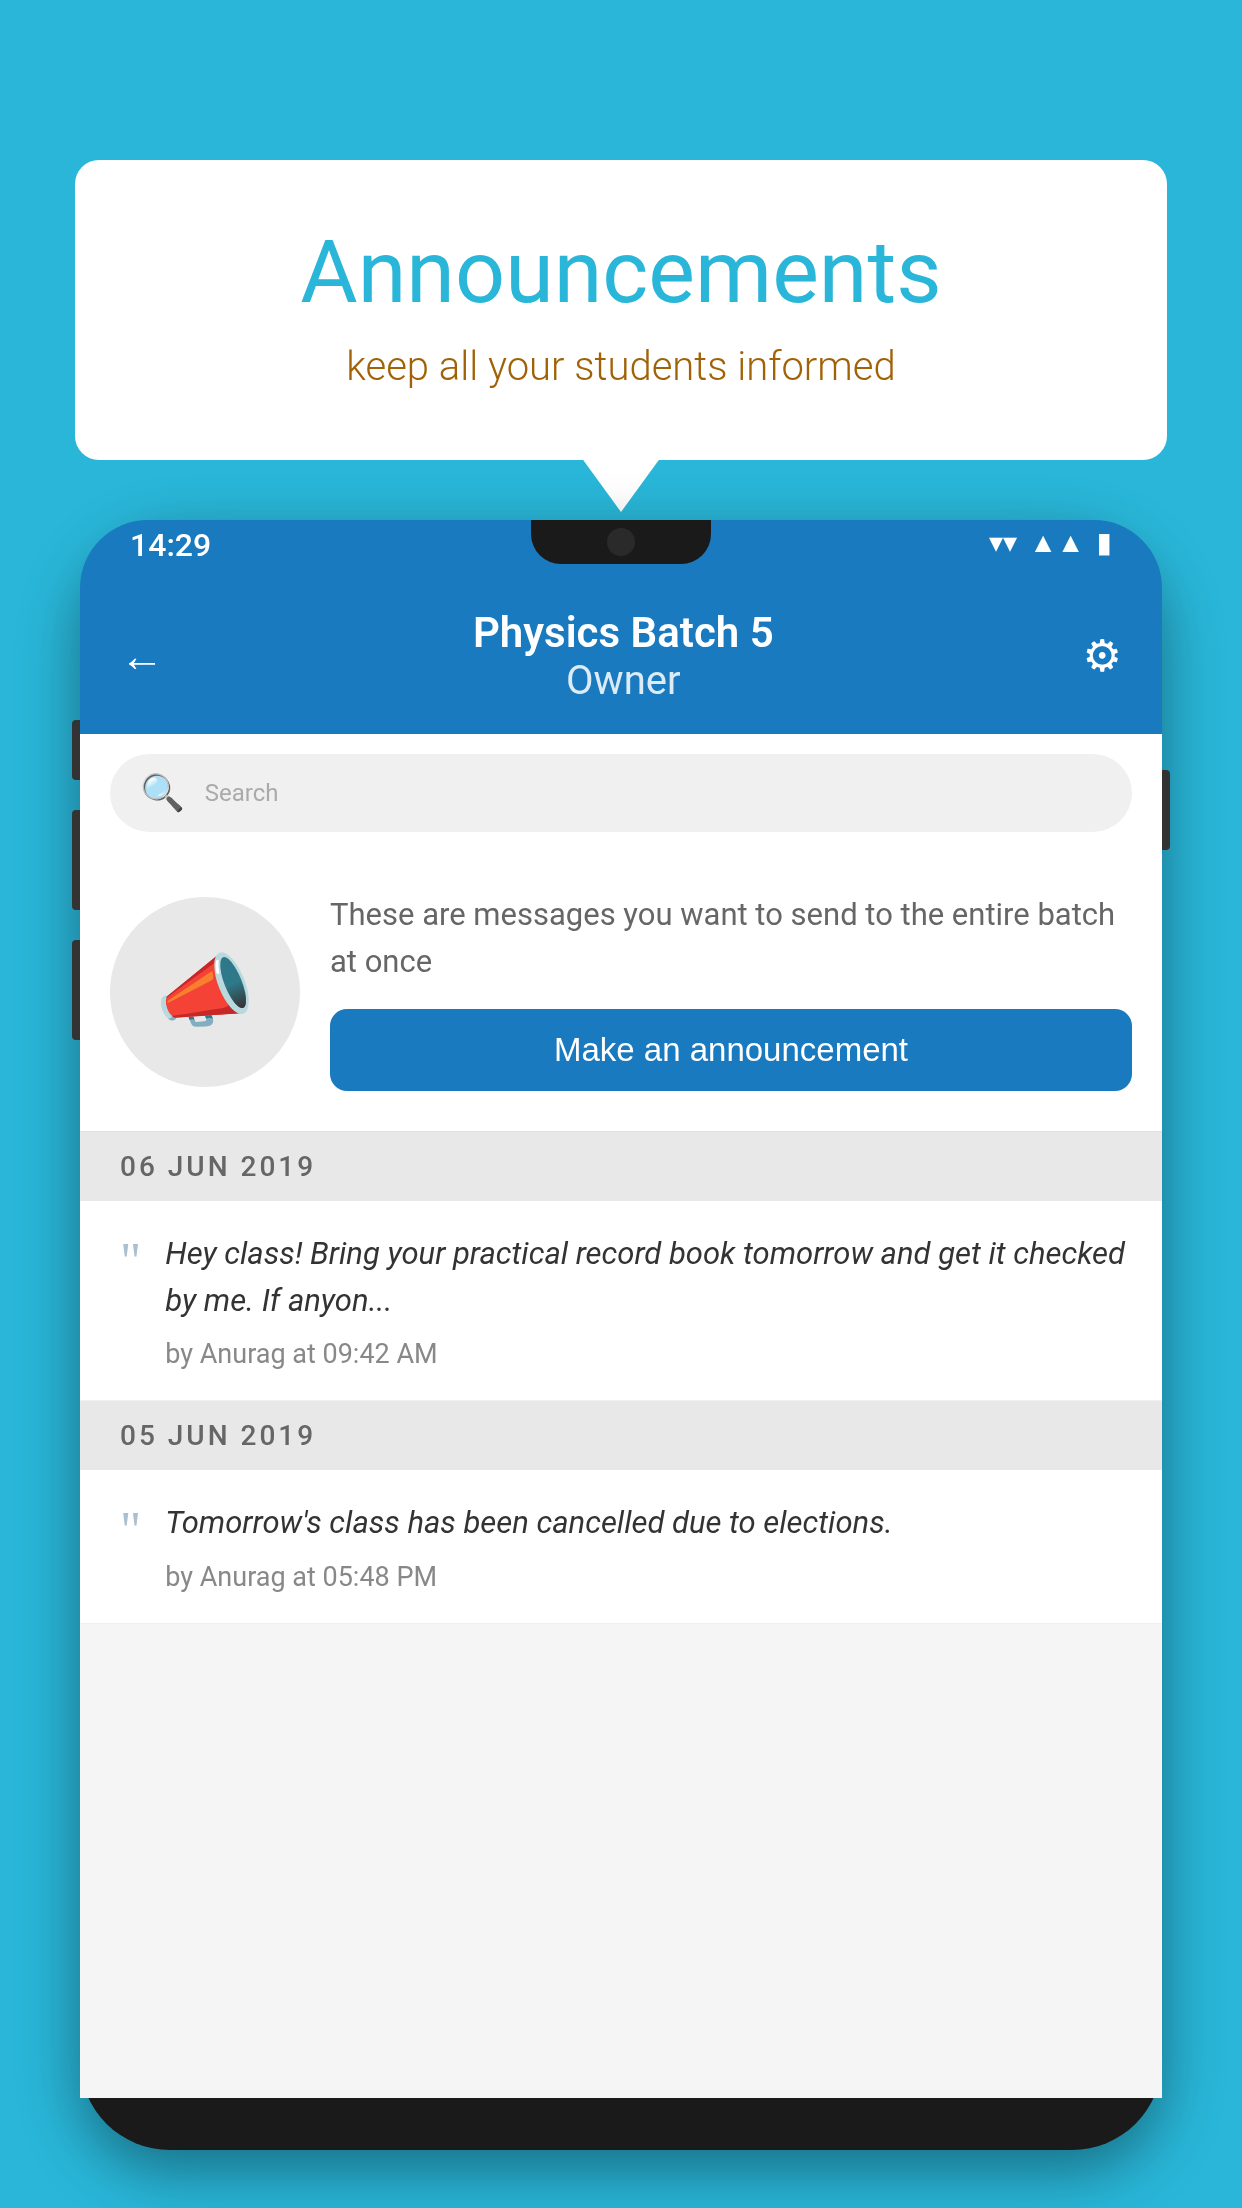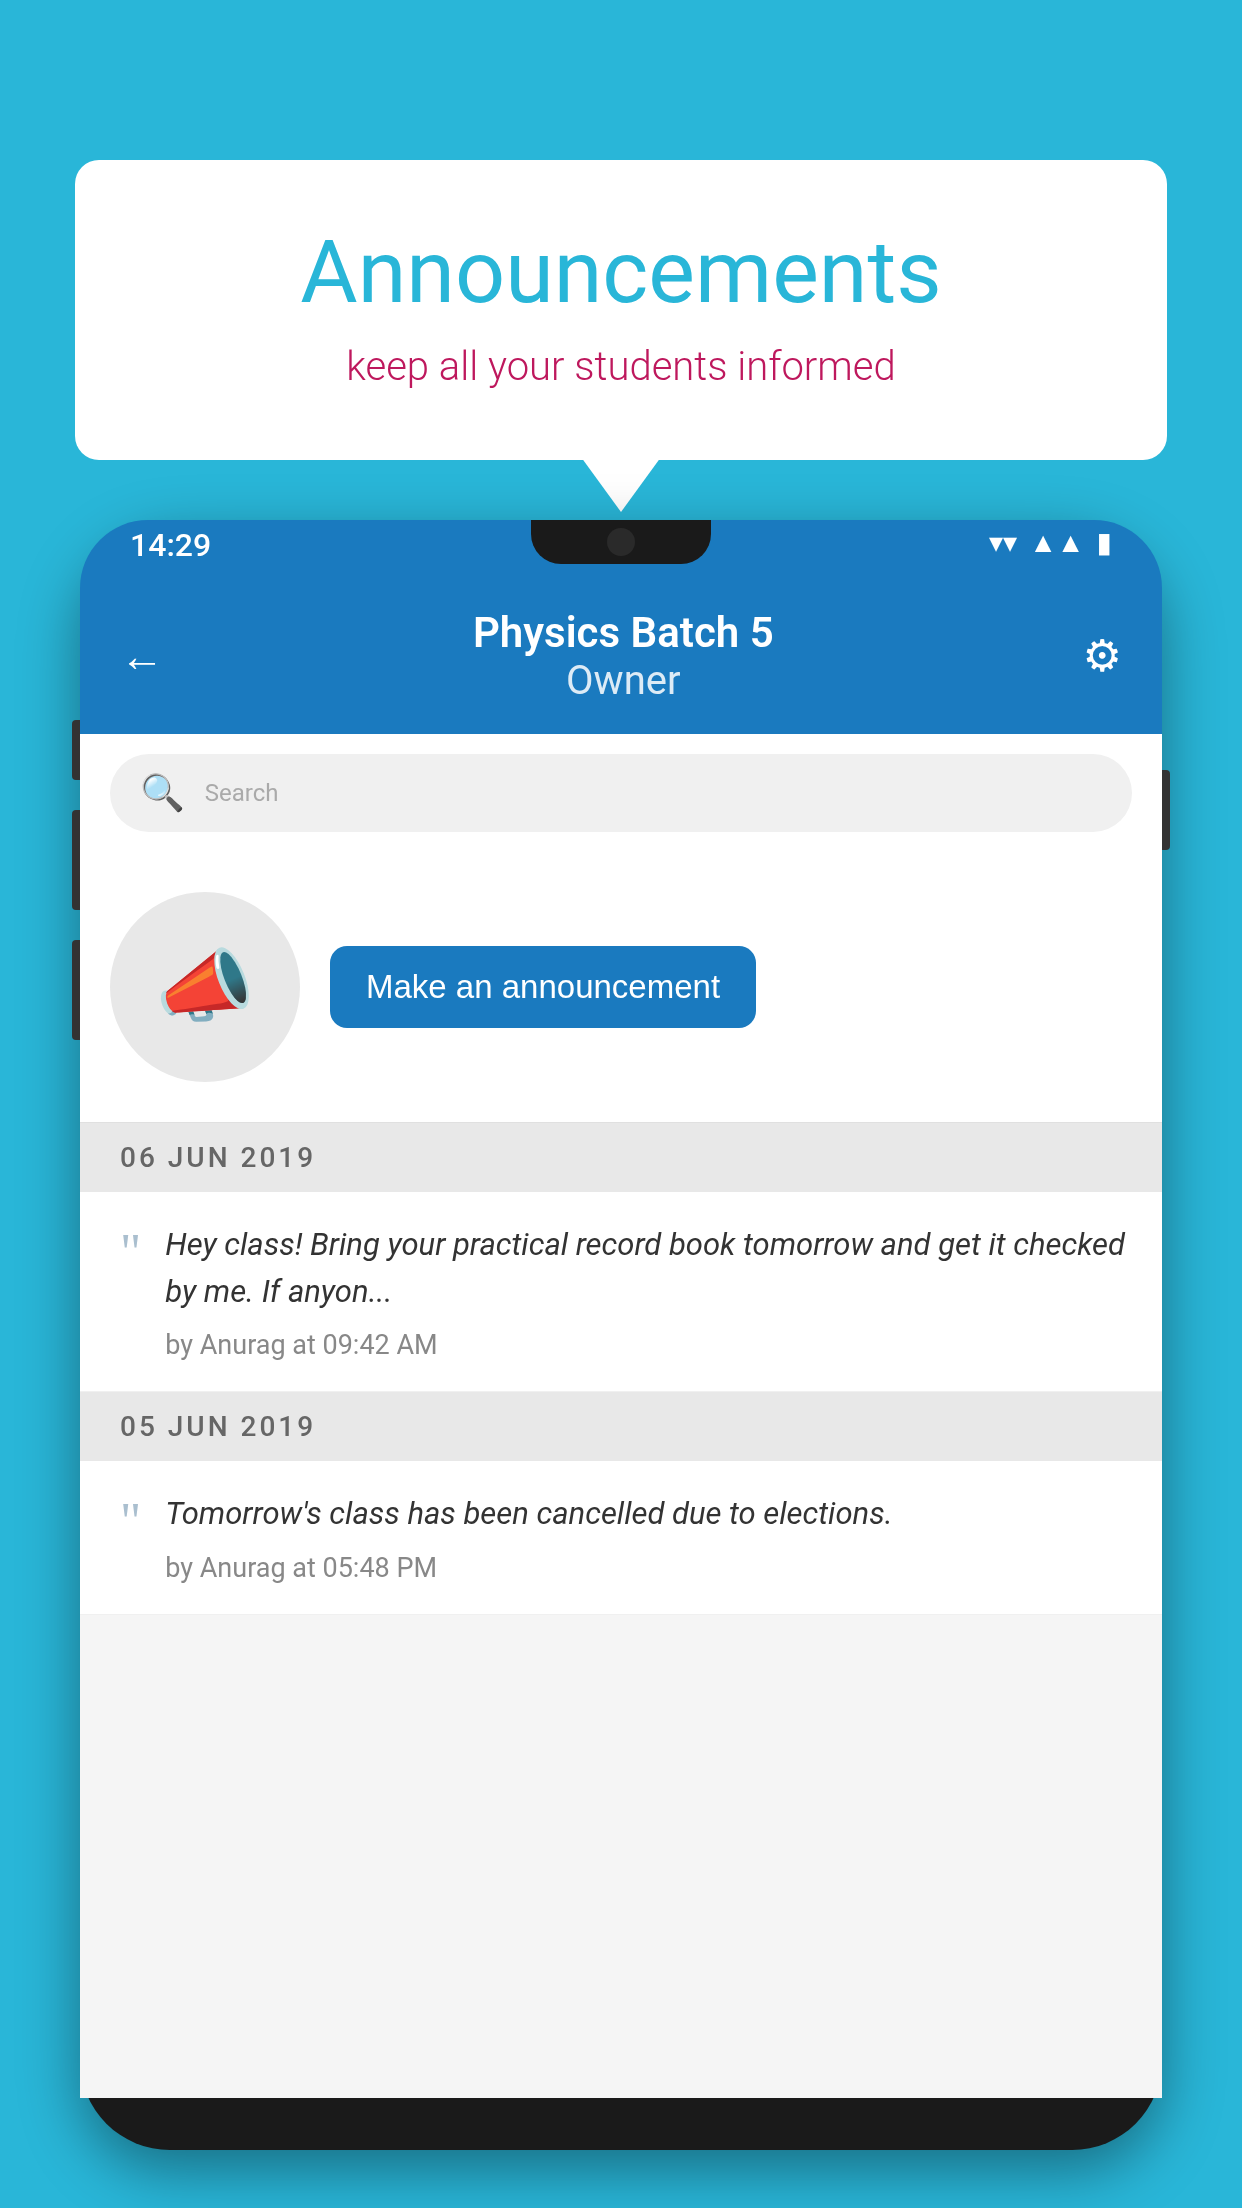--- a/index.html
+++ b/index.html
@@ -48,21 +48,21 @@
 
     .bubble-title {
       font-size: 88px;
       color: #29b6d8;
       font-weight: 400;
       margin-bottom: 20px;
     }
 
     .bubble-subtitle {
       font-size: 40px;
-      color: #be185d;
+      color: #a16207;
       font-weight: 300;
     }
 
     
     .phone-wrapper {
       position: absolute;
       top: 520px;
       left: 80px;
       right: 80px;
       bottom: 0;
@@ -428,20 +428,21 @@
           <span class="search-icon-svg">🔍</span>
           <span class="search-placeholder">Search</span>
         </div>
       </div>
 
       <div class="announcement-prompt">
         <div class="megaphone-circle">
           <span class="megaphone-icon">📣</span>
         </div>
         <div class="prompt-right">
+          <div class="prompt-text">These are messages you want to send to the entire batch at once</div>
           <button class="make-announcement-btn">Make an announcement</button>
         </div>
       </div>
 
       <div class="date-separator">
         <span class="date-text">06  JUN  2019</span>
       </div>
 
       <div class="announcement-item">
         <div class="quote-icon">"</div>

